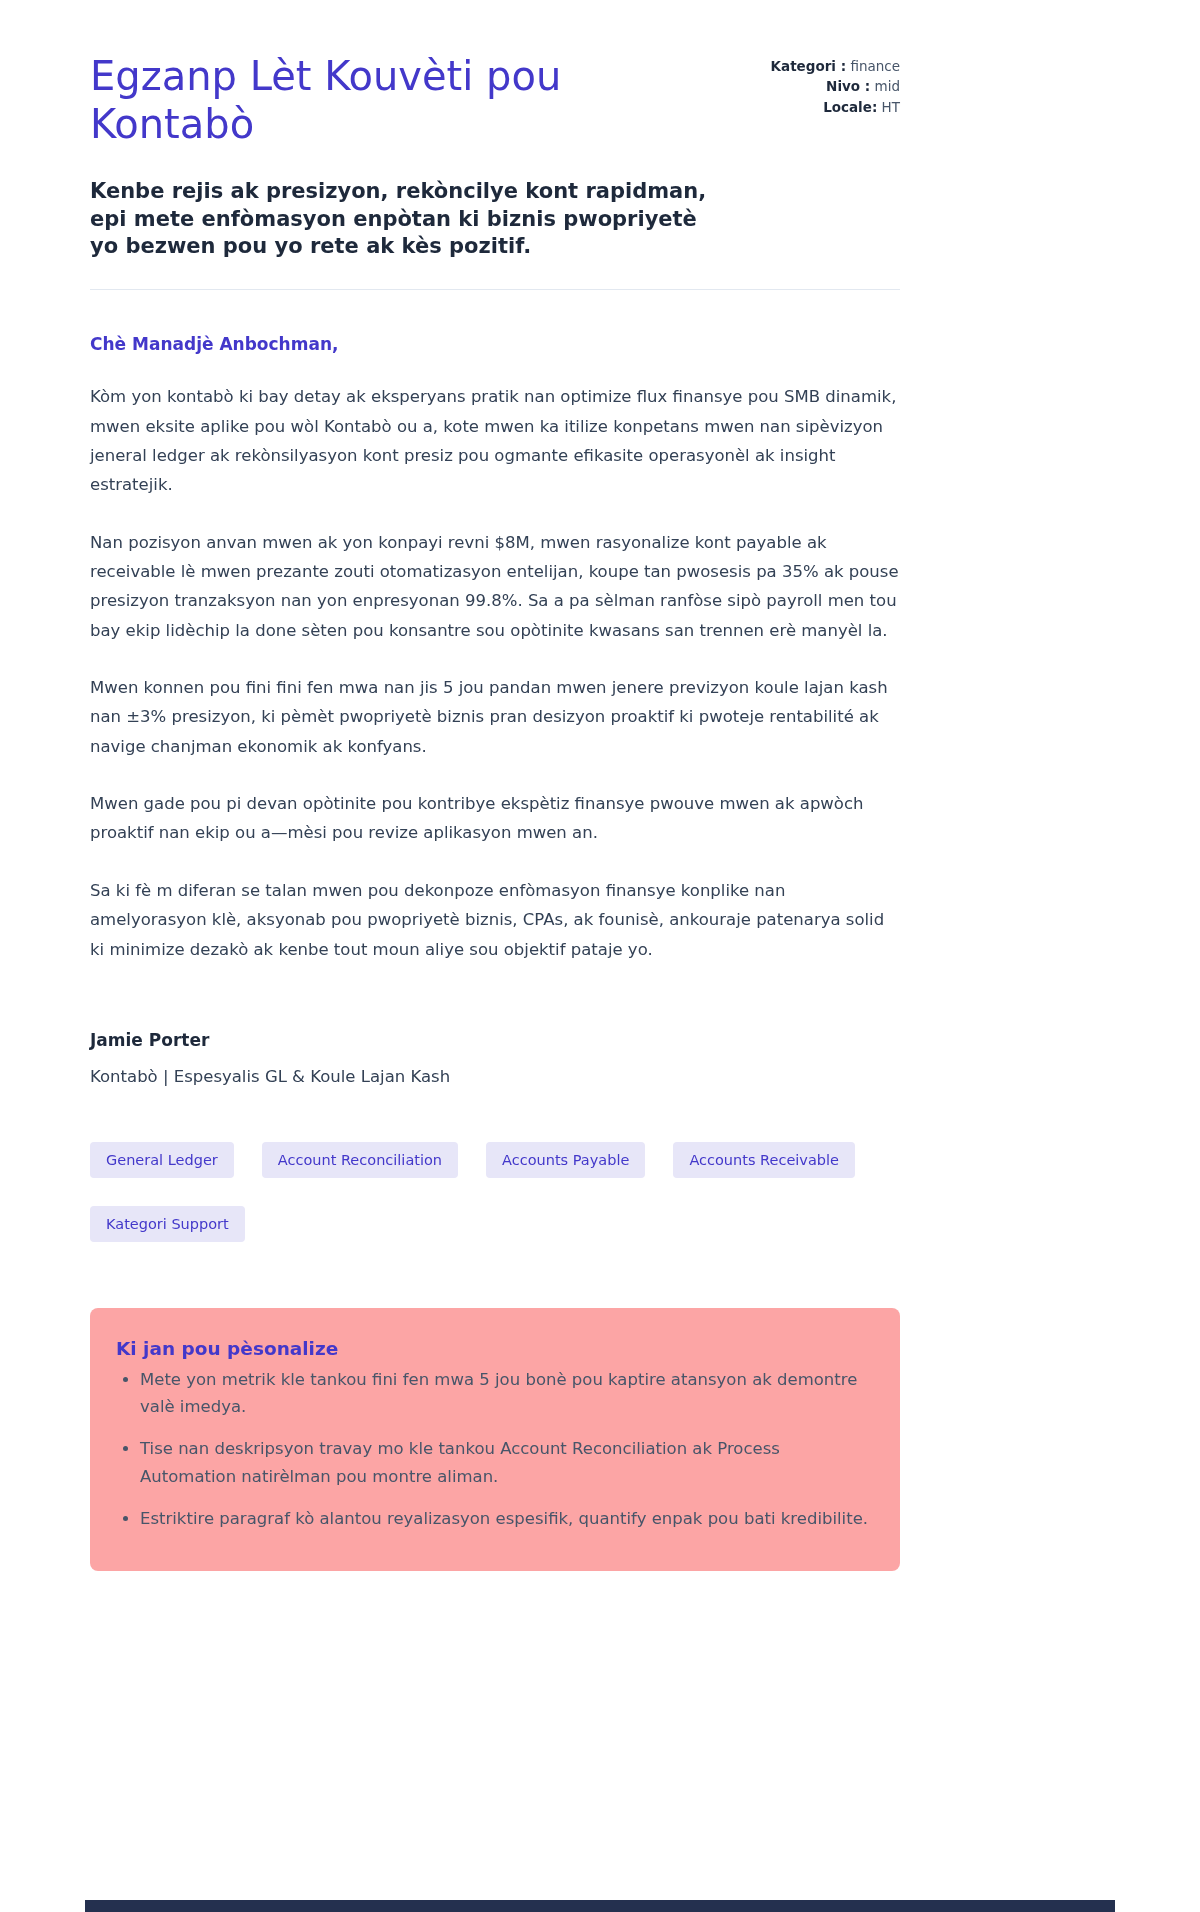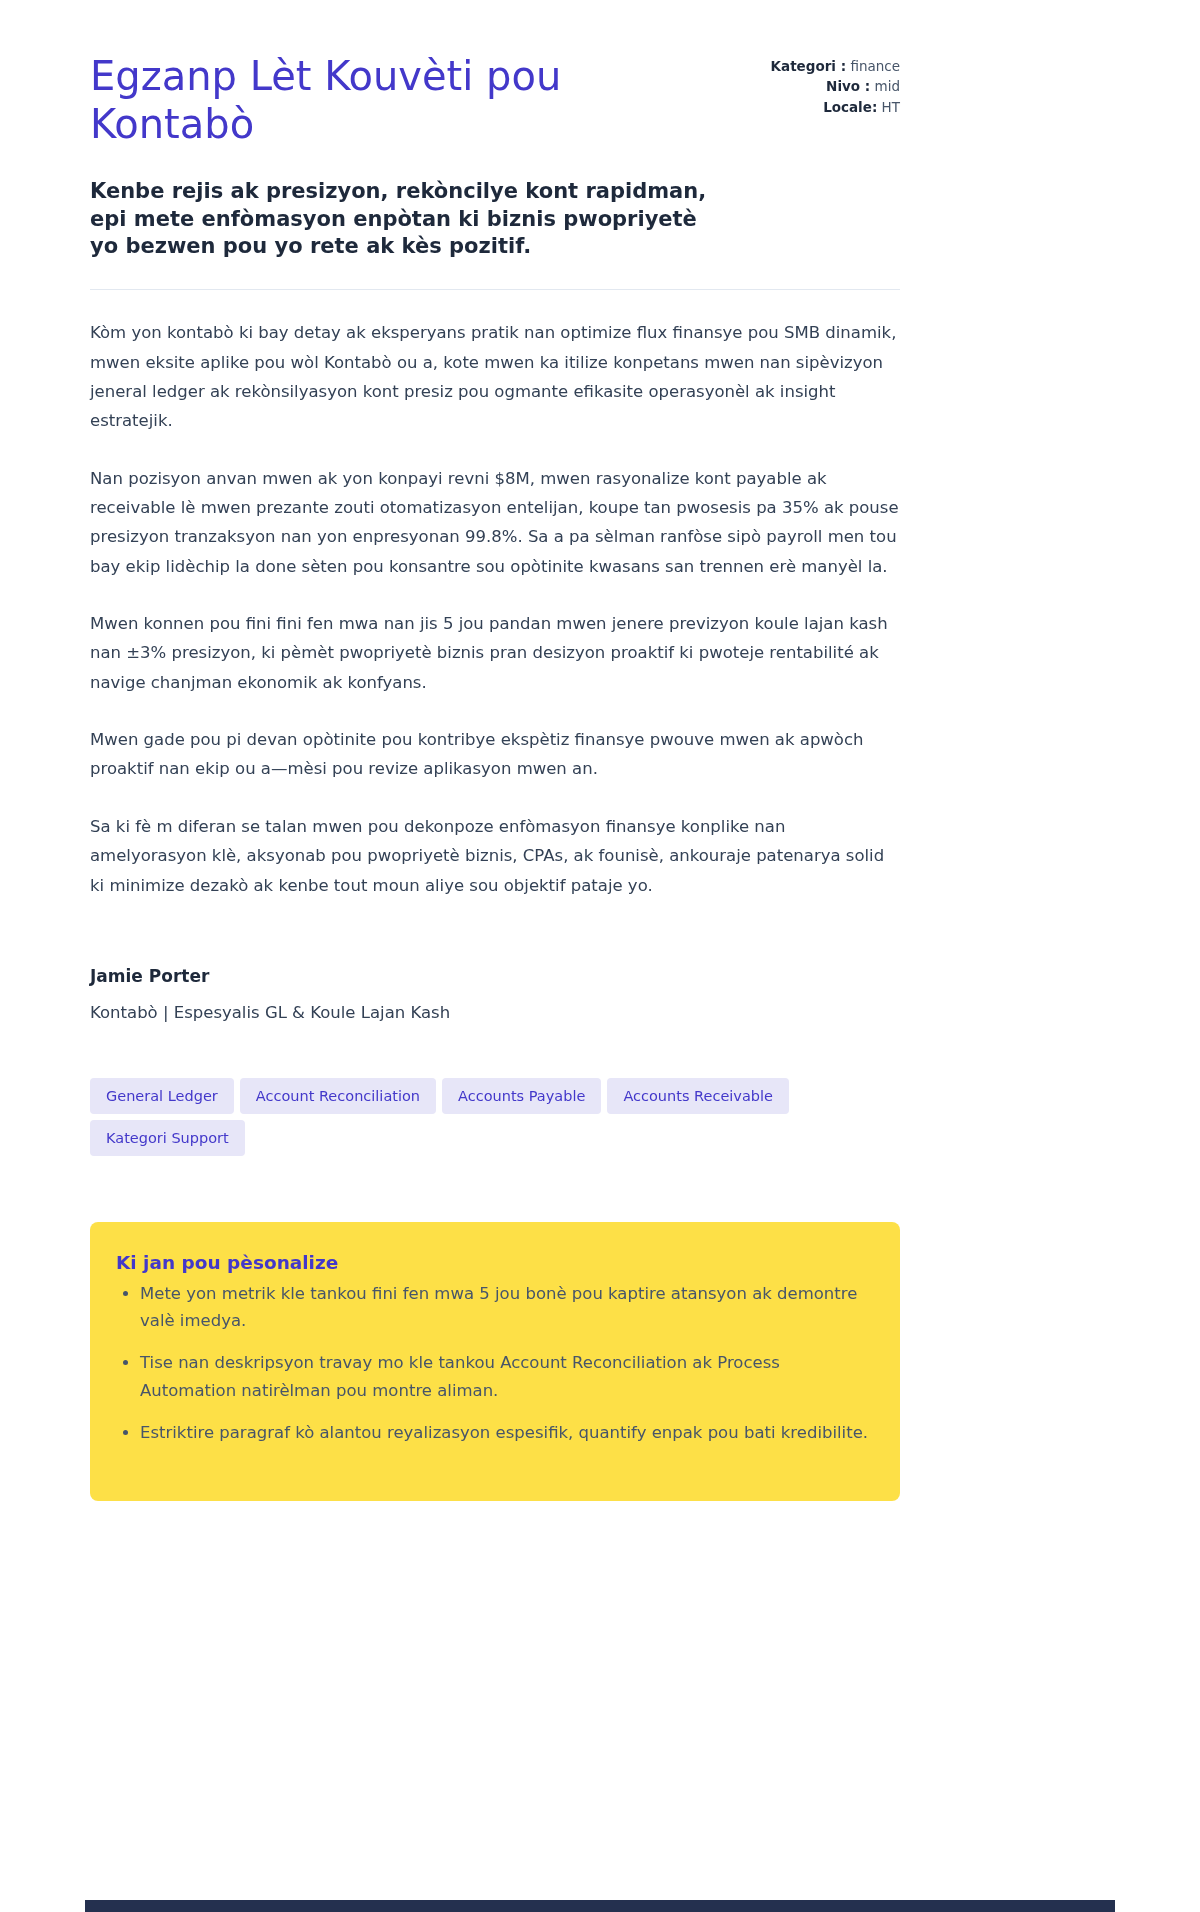--- a/index.html
+++ b/index.html
@@ -71,36 +71,36 @@
   }
   .signature-role {
     margin-top: 17px;
     font-size: 16.5px;
     color: #334155;
   }
   .tags {
     margin-top: 56px;
     display: flex;
     flex-wrap: wrap;
-    gap: 6px;
+    gap: 28px;
     width: 810px;
   }
   .tag {
     background: #e7e6f8;
     color: #4338ca;
     font-size: 14.5px;
     padding: 10px 16px;
     border-radius: 4px;
     white-space: nowrap;
   }
   .tips {
     margin-top: 66px;
-    background: #fde047;
+    background: #fca5a5;
     border-radius: 8px;
-    padding: 30px 30px 40px 26px;
+    padding: 30px 30px 24px 26px;
   }
   .tips-title {
     color: #4338ca;
     font-weight: bold;
     font-size: 18.5px;
   }
   .tips-list {
     margin-top: 7px;
     padding-left: 24px;
     list-style: disc;
@@ -141,20 +141,21 @@
       </div>
       <div>
         <span class="meta-label">Locale:</span>
         <span>HT</span>
       </div>
     </div>
   </div>
 
   <hr class="divider">
 
+  <p class="greeting">Chè Manadjè Anbochman,</p>
 
   <p class="paragraph">Kòm yon kontabò ki bay detay ak eksperyans pratik nan optimize flux finansye pou SMB dinamik, mwen eksite aplike pou wòl Kontabò ou a, kote mwen ka itilize konpetans mwen nan sipèvizyon jeneral ledger ak rekònsilyasyon kont presiz pou ogmante efikasite operasyonèl ak insight estratejik.</p>
   <p class="paragraph">Nan pozisyon anvan mwen ak yon konpayi revni $8M, mwen rasyonalize kont payable ak receivable lè mwen prezante zouti otomatizasyon entelijan, koupe tan pwosesis pa 35% ak pouse presizyon tranzaksyon nan yon enpresyonan 99.8%. Sa a pa sèlman ranfòse sipò payroll men tou bay ekip lidèchip la done sèten pou konsantre sou opòtinite kwasans san trennen erè manyèl la.</p>
   <p class="paragraph">Mwen konnen pou fini fini fen mwa nan jis 5 jou pandan mwen jenere previzyon koule lajan kash nan ±3% presizyon, ki pèmèt pwopriyetè biznis pran desizyon proaktif ki pwoteje rentabilité ak navige chanjman ekonomik ak konfyans.</p>
   <p class="paragraph">Mwen gade pou pi devan opòtinite pou kontribye ekspètiz finansye pwouve mwen ak apwòch proaktif nan ekip ou a—mèsi pou revize aplikasyon mwen an.</p>
   <p class="paragraph">Sa ki fè m diferan se talan mwen pou dekonpoze enfòmasyon finansye konplike nan amelyorasyon klè, aksyonab pou pwopriyetè biznis, CPAs, ak founisè, ankouraje patenarya solid ki minimize dezakò ak kenbe tout moun aliye sou objektif pataje yo.</p>
 
   <p class="signature-name">Jamie Porter</p>
   <p class="signature-role">Kontabò | Espesyalis GL &amp; Koule Lajan Kash</p>
 

